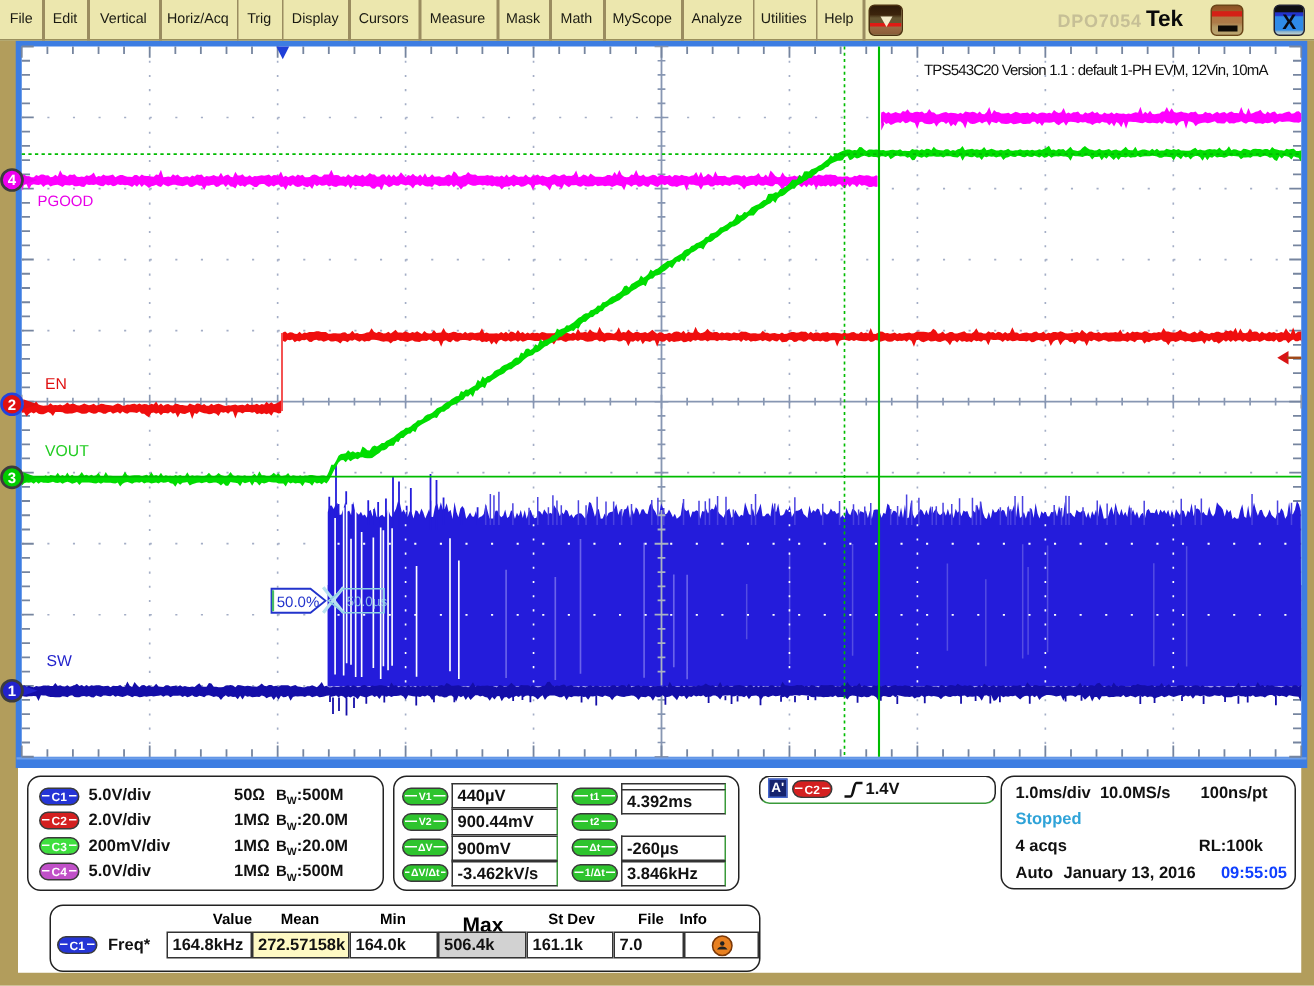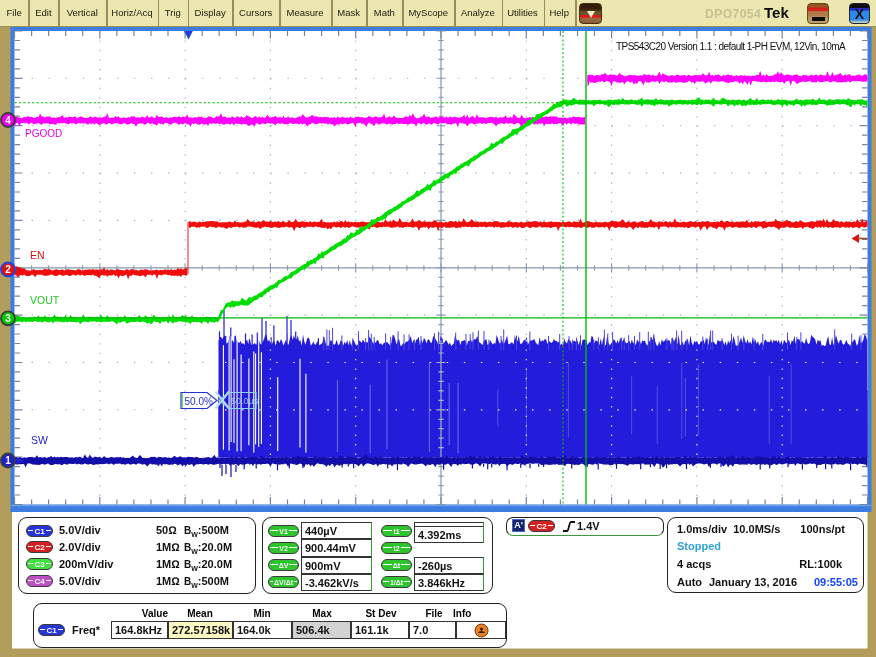--- a/index.html
+++ b/index.html
@@ -197,21 +197,21 @@
     <div class="bt" style="left:9px;top:40px">4 acqs</div>
     <div class="bt" style="right:21px;top:40px">RL:100k</div>
     <div class="bt" style="left:9px;top:58px">Auto</div>
     <div class="bt" style="left:41px;top:58px">January 13, 2016</div>
     <div class="bt" style="right:5px;top:58px;color:#1040ff">09:55:05</div>
   </div>
 <div class="box" style="left:33px;top:602.5px;width:474px;height:45px">
     <div style="position:absolute;left:76px;top:4px;width:58px;text-align:right;font-size:10px;font-weight:bold">Value</div>
     <div style="position:absolute;left:137px;top:4px;width:58px;text-align:center;font-size:10px;font-weight:bold">Mean</div>
     <div style="position:absolute;left:199px;top:4px;width:58px;text-align:center;font-size:10px;font-weight:bold">Min</div>
-    <div style="position:absolute;left:259px;top:4px;width:58px;text-align:center;font-size:10px;font-weight:bold">Max</div>
+    <div style="position:absolute;left:259px;top:4px;width:58px;text-align:center;font-size:14px;font-weight:bold">Max</div>
     <div style="position:absolute;left:318px;top:4px;width:58px;text-align:center;font-size:10px;font-weight:bold">St Dev</div>
     <div style="position:absolute;left:371px;top:4px;width:58px;text-align:center;font-size:10px;font-weight:bold">File</div>
     <div style="position:absolute;left:419px;top:4px;width:58px;text-align:left;font-size:10px;font-weight:bold">Info</div>
     <div style="position:absolute;left:4px;top:20.5px;width:27px;height:12px;background:#2535d6;border:1.6px solid #3a3a3a;border-radius:12px;color:#fff;font-size:8px;font-weight:bold;text-align:center;line-height:11px"><i style="position:absolute;left:1px;right:1px;top:4.0px;height:1px;background:#fff"></i><span style="position:relative;background:#2535d6;padding:0 1px">C1</span></div>
     <div class="bt" style="left:38px;top:20px">Freq*</div>
     <div class="vcell" style="left:77px;top:17px;width:57px;height:18px;background:#fff;border-right-color:#333">164.8kHz</div>
     <div class="vcell" style="left:134px;top:17px;width:65px;height:18px;background:#fef9c3;border-right-color:#333">272.57158k</div>
     <div class="vcell" style="left:199px;top:17px;width:59px;height:18px;background:#fff;border-right-color:#333">164.0k</div>
     <div class="vcell" style="left:258px;top:17px;width:59px;height:18px;background:#d2d2d2;border-right-color:#333">506.4k</div>
     <div class="vcell" style="left:317px;top:17px;width:58px;height:18px;background:#fff;border-right-color:#333">161.1k</div>

